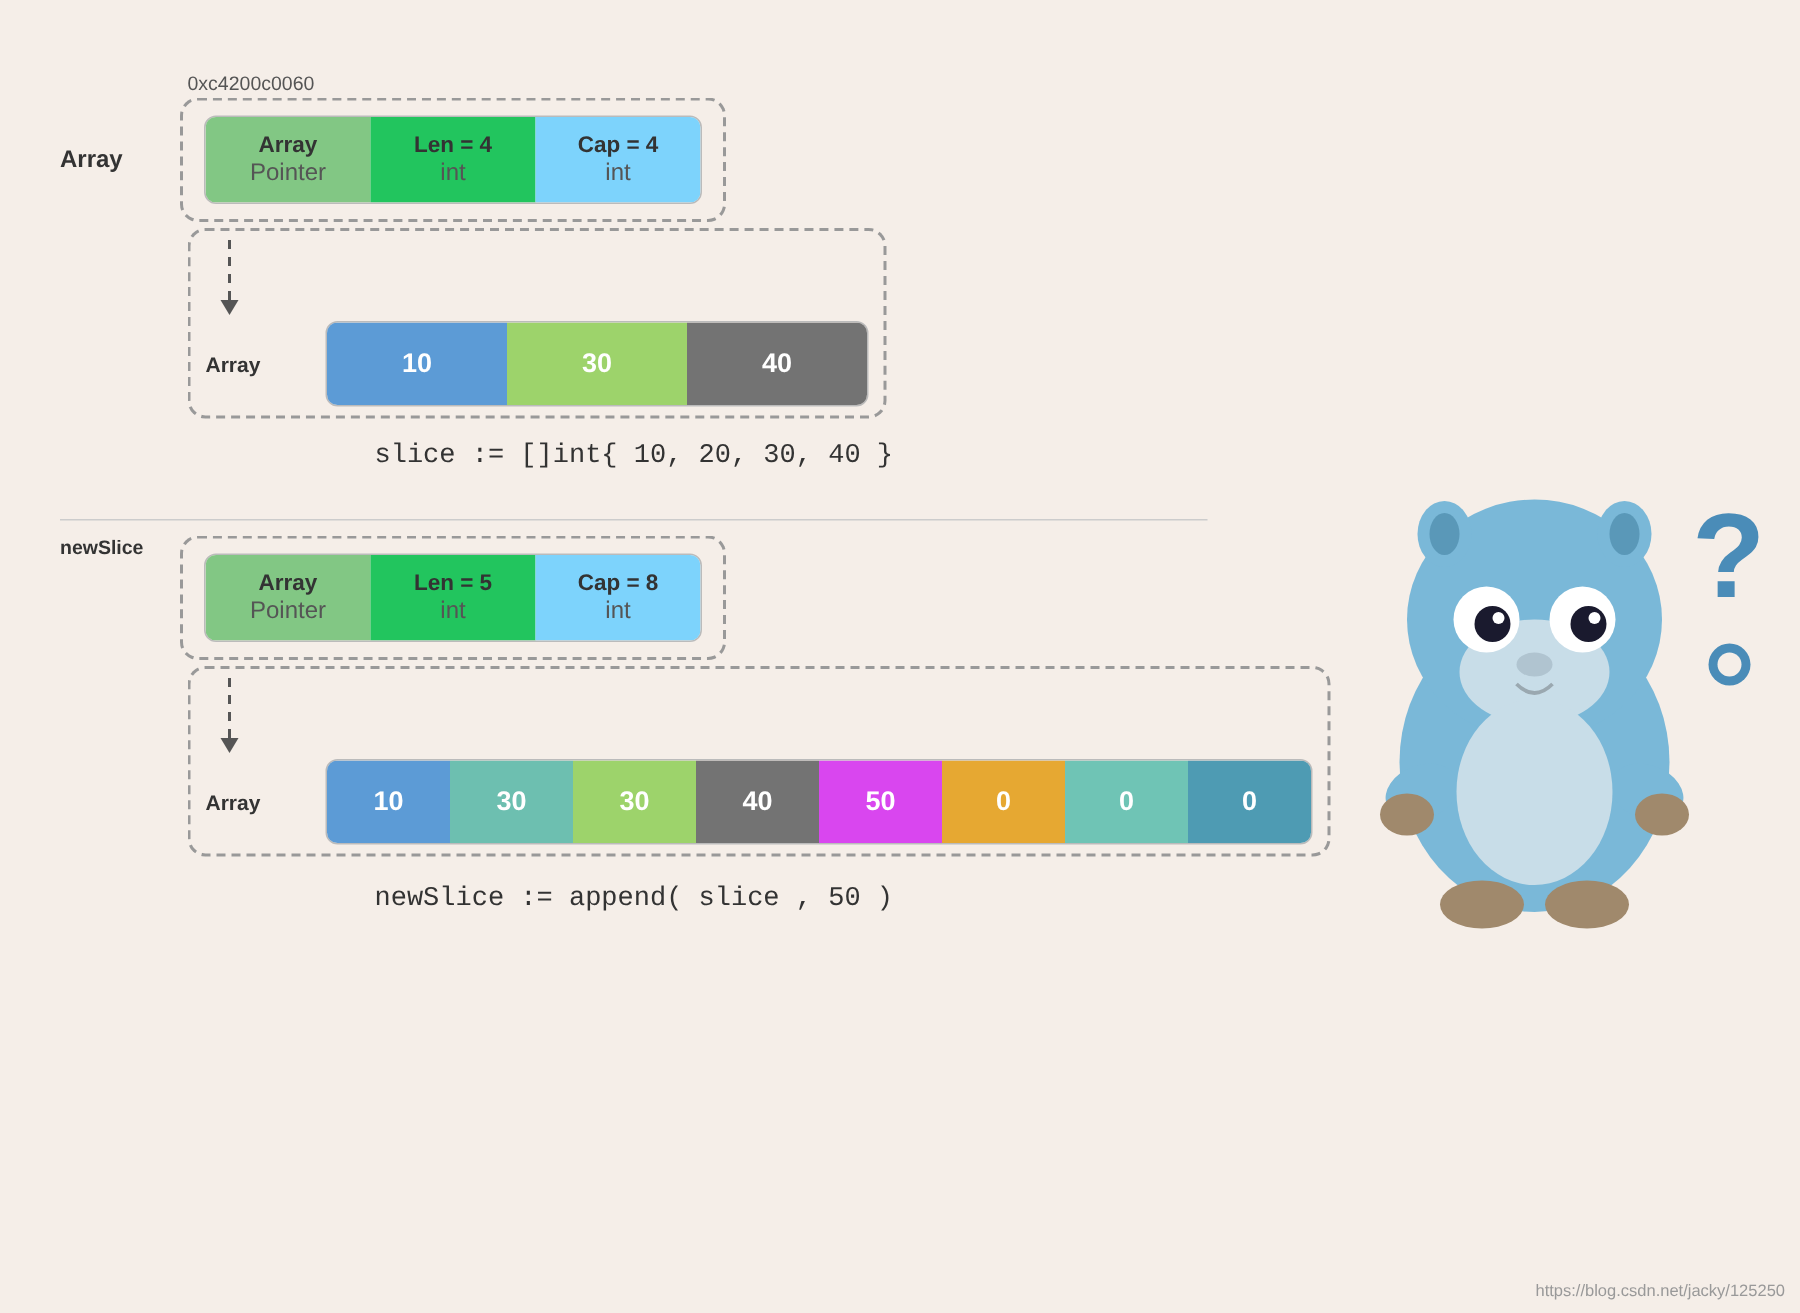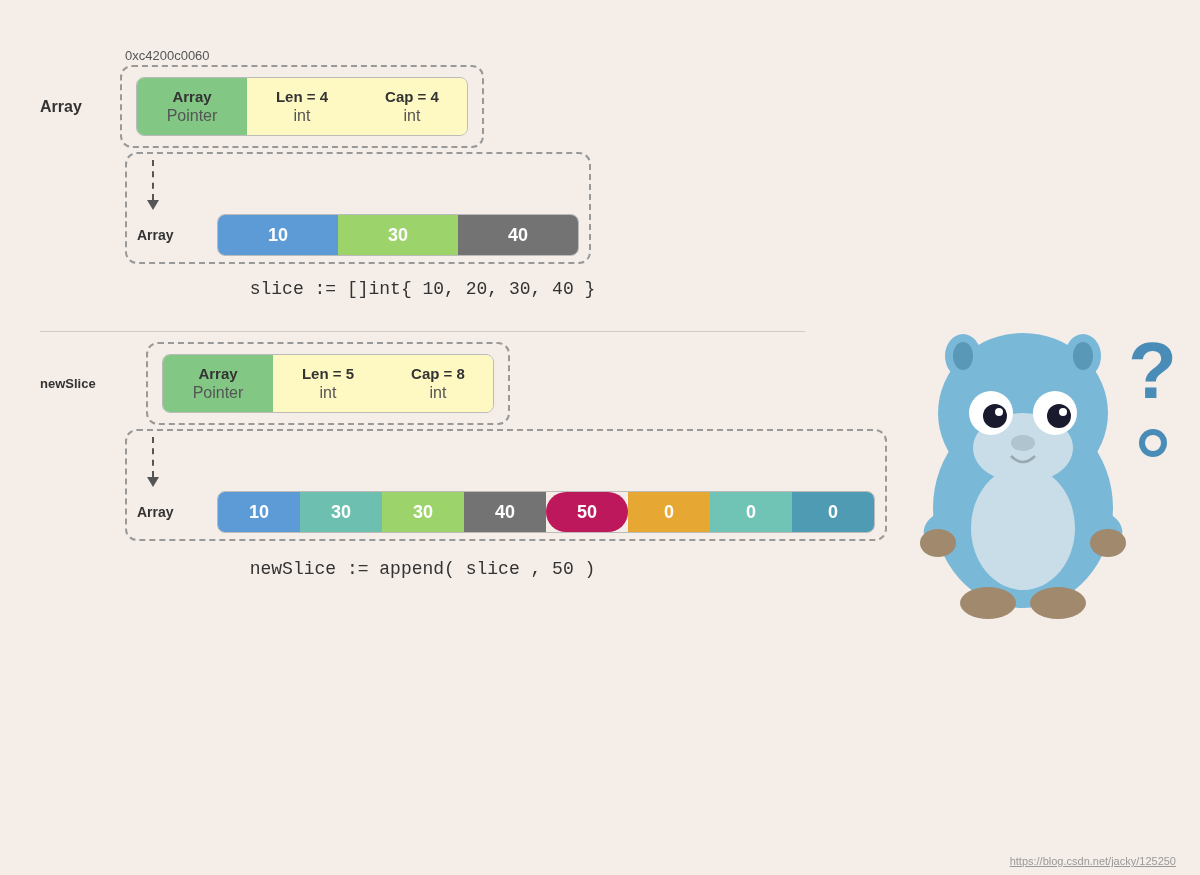--- a/index.html
+++ b/index.html
@@ -78,25 +78,25 @@
       justify-content: center;
       padding: 10px 20px;
       min-width: 110px;
     }
 
     .slice-cell.array-ptr {
       background-color: #82c784;
     }
 
     .slice-cell.len-cell {
-      background-color: #fef9c3;
+      background-color: #22c55e;
     }
 
     .slice-cell.cap-cell {
-      background-color: #fef9c3;
+      background-color: #7dd3fc;
     }
 
     .cell-title {
       font-size: 15px;
       font-weight: bold;
       color: #333;
     }
 
     .cell-subtitle {
       font-size: 16px;
@@ -110,31 +110,31 @@
       border-radius: 8px;
       overflow: hidden;
       border: 1.5px solid #bbb;
     }
 
     .array-cell {
       display: flex;
       align-items: center;
       justify-content: center;
       min-width: 120px;
-      height: 40px;
+      height: 55px;
       font-size: 18px;
       font-weight: bold;
       color: #fff;
     }
 
     .arr-blue { background-color: #5c9bd6; }
     .arr-teal { background-color: #6dbfb0; }
     .arr-lgreen { background-color: #9dd36b; }
     .arr-green { background-color: #737373; }
-    .arr-purple { background-color: #be185d; border-radius: 21px; }
+    .arr-purple { background-color: #d946ef; }
     .arr-orange { background-color: #e6a832; }
     .arr-lteal { background-color: #6fc4b5; }
     .arr-steelblue { background-color: #4e9bb3; }
 
     
     .code-line {
       text-align: center;
       font-size: 18px;
       color: #333;
       margin: 12px 0;
@@ -153,24 +153,23 @@
     .gopher-container {
       position: relative;
       width: 300px;
       height: 400px;
     }
 
     
     .watermark {
       position: absolute;
       bottom: 8px;
-      right: 24px;
+      right: 10px;
       font-size: 11px;
       color: #999;
-      text-decoration: underline;
     }
   </style>
 </head>
 <body>
 
 <div class="main-container">
 
   <div class="left-panel">
 
     <div class="top-section">
@@ -221,21 +220,21 @@
       </div>
 
       
       <div class="code-line" style="margin-top:15px;">slice := []int{ 10, 20, 30, 40 }</div>
     </div>
 
     <div class="bottom-section">
       
 
       
-      <div style="display:flex; align-items:center; margin-bottom:4px;gap:26px;">
+      <div style="display:flex; align-items:flex-start; margin-bottom:4px;">
         <div class="row-label" style="font-size:13px;">newSlice</div>
         <div class="dashed-group">
           <div class="slice-box">
             <div class="slice-cell array-ptr">
               <span class="cell-title">Array</span>
               <span class="cell-subtitle">Pointer</span>
             </div>
             <div class="slice-cell len-cell">
               <span class="cell-title">Len = 5</span>
               <span class="cell-subtitle">int</span>

